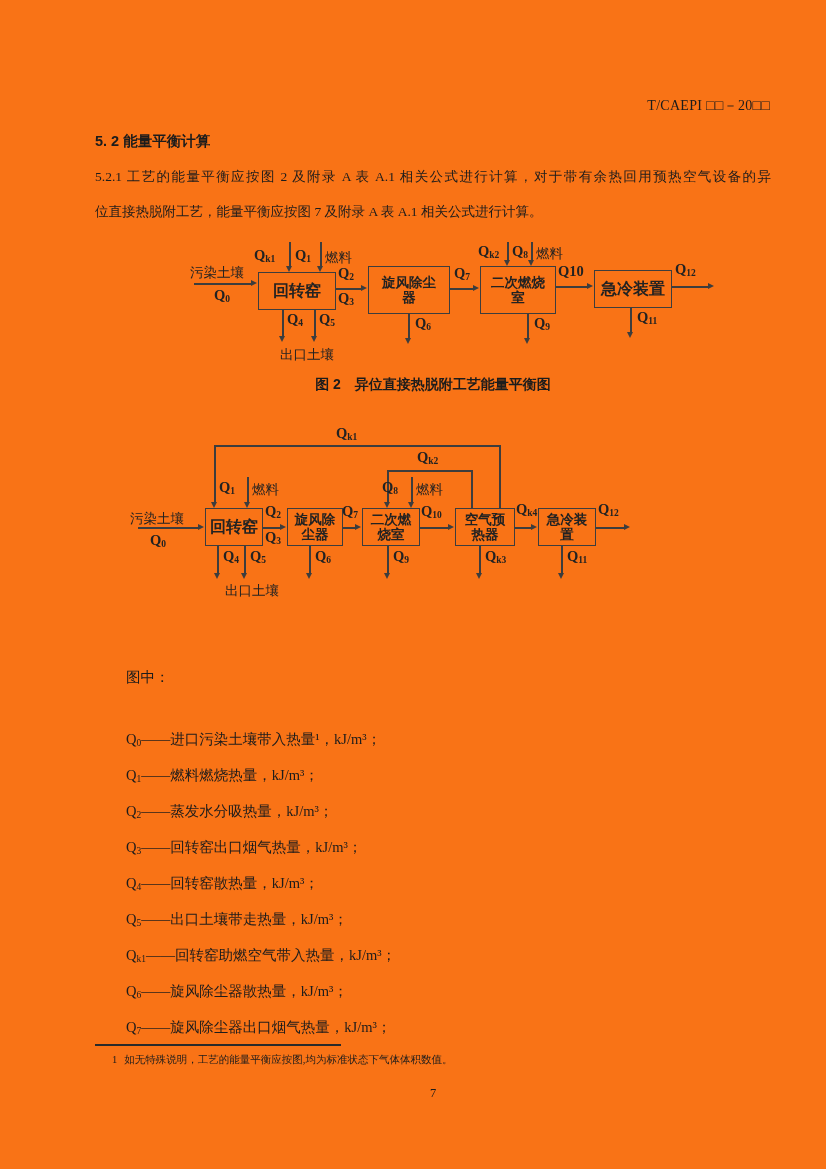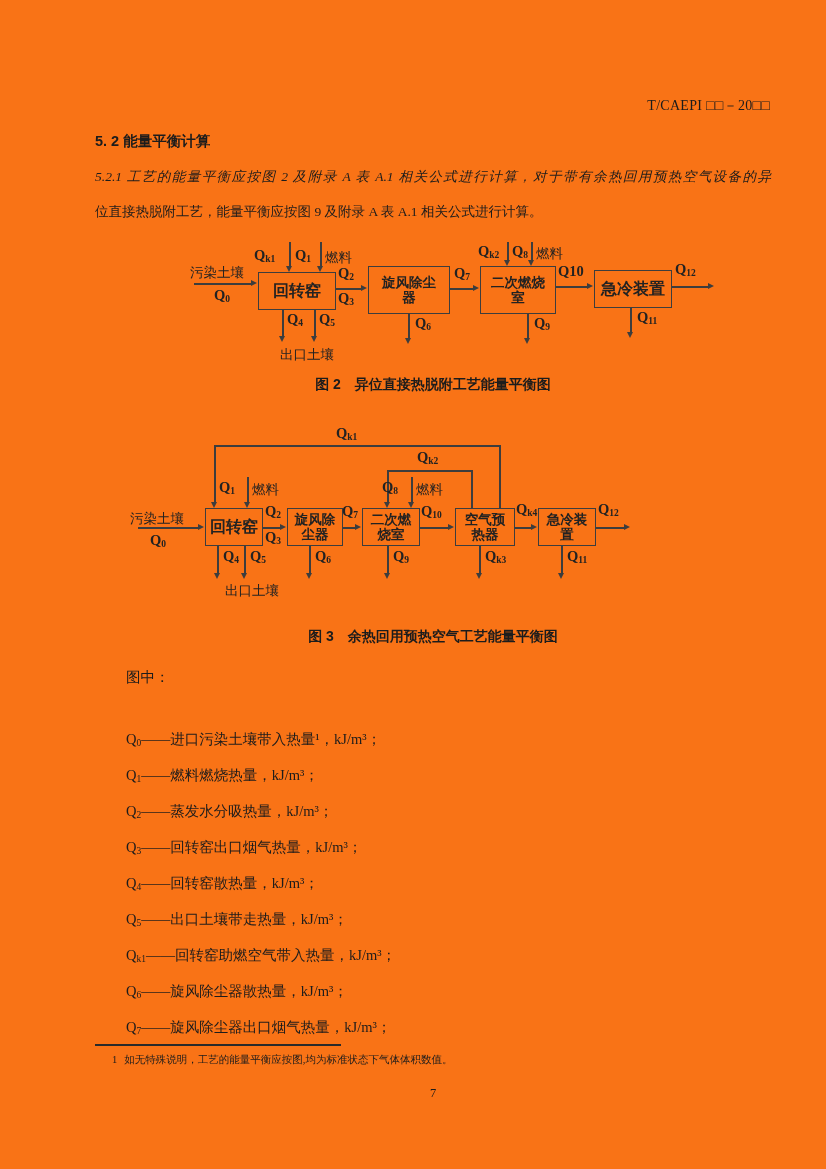--- a/index.html
+++ b/index.html
@@ -3,21 +3,21 @@
 <meta charset="utf-8">
 <style>
   html,body{margin:0;padding:0;background:#fff;}
   .page{position:relative;width:826px;height:1169px;background:#f97316;overflow:hidden;
         font-family:"Liberation Serif","DejaVu Serif",serif;color:#1c1c1c;}
   .abs{position:absolute;}
   .sans{font-family:"Liberation Sans","DejaVu Sans",sans-serif;}
   .hdr{font-size:14px;letter-spacing:.3px;}
   .h2{font-size:14.5px;font-weight:bold;}
   .para{width:676px;font-size:13.5px;line-height:1.35;}
-  .j{text-align:justify;text-align-last:justify;font-style:italic;}
+  .j{text-align:justify;text-align-last:justify;}
   .fig{position:absolute;}
   .node{position:absolute;border:1.6px solid #3d3d3d;display:flex;flex-direction:column;
         align-items:center;justify-content:center;font-weight:bold;text-align:center;
         line-height:1.12;font-size:16px;color:#222;
         font-family:"Liberation Sans","DejaVu Sans",sans-serif;box-sizing:border-box;}
   .node.sm{font-size:13.5px;}
   .hl{position:absolute;height:1.6px;background:#3d3d3d;}
   .vl{position:absolute;width:1.6px;background:#3d3d3d;}
   .ar::after{content:"";position:absolute;left:100%;top:50%;margin-top:-3.5px;width:0;height:0;
         border-top:3.5px solid transparent;border-bottom:3.5px solid transparent;border-left:6.5px solid #3d3d3d;}
@@ -41,21 +41,21 @@
 </head>
 <body>
 
 <div class="page">
 
   <div class="abs hdr" style="right:56px;top:97px">T/CAEPI □□－20□□</div>
 
   <div class="abs h2 sans" style="left:95px;top:132px">5. 2 能量平衡计算</div>
 
   <div class="abs para j" style="left:95px;top:168px">5.2.1 工艺的能量平衡应按图 2 及附录 A 表 A.1 相关公式进行计算，对于带有余热回用预热空气设备的异</div>
-  <div class="abs para" style="left:95px;top:203px">位直接热脱附工艺，能量平衡应按图 9 及附录 A 表 A.1 相关公式进行计算。</div>
+  <div class="abs para" style="left:95px;top:203px">位直接热脱附工艺，能量平衡应按图 7 及附录 A 表 A.1 相关公式进行计算。</div>
 
   <div class="fig" style="left:190px;top:242px;width:540px;height:130px">
 
     <span class="q" style="left:64px;top:5px"><span>Q</span><sub>k1</sub></span>
     <div class="vl ad" style="left:99px;top:0;height:24px"></div>
     <span class="q" style="left:105px;top:5px"><span>Q</span><sub>1</sub></span>
     <div class="vl ad" style="left:130px;top:0;height:24px"></div>
     <span class="dlbl" style="left:135px;top:7px">燃料</span>
 
     <span class="dlbl" style="left:0;top:22px">污染土壤</span>
@@ -181,23 +181,20 @@
     <span class="q" style="left:185px;top:123px"><span>Q</span><sub>6</sub></span>
     <div class="vl ad" style="left:257px;top:121px;height:27px"></div>
     <span class="q" style="left:263px;top:123px"><span>Q</span><sub>9</sub></span>
     <div class="vl ad" style="left:349px;top:121px;height:27px"></div>
     <span class="q" style="left:355px;top:123px"><span>Q</span><sub>k3</sub></span>
     <div class="vl ad" style="left:431px;top:121px;height:27px"></div>
     <span class="q" style="left:437px;top:123px"><span>Q</span><sub>11</sub></span>
     <span class="dlbl" style="left:95px;top:157px">出口土壤</span>
   </div>
 
-  <div class="caption" style="top:628px">
-    <span class="no">图 3</span><span>余热回用预热空气工艺能量平衡图</span>
-  </div>
 
   <div class="legend-intro" style="top:668px">图中：</div>
 
   <div class="defrow" style="top:706px"><span>Q</span><sub>0</sub><span>——进口污染土壤带入热量¹，kJ/m³；</span></div>
   <div class="defrow" style="top:742px"><span>Q</span><sub>1</sub><span>——燃料燃烧热量，kJ/m³；</span></div>
   <div class="defrow" style="top:778px"><span>Q</span><sub>2</sub><span>——蒸发水分吸热量，kJ/m³；</span></div>
   <div class="defrow" style="top:814px"><span>Q</span><sub>3</sub><span>——回转窑出口烟气热量，kJ/m³；</span></div>
   <div class="defrow" style="top:850px"><span>Q</span><sub>4</sub><span>——回转窑散热量，kJ/m³；</span></div>
   <div class="defrow" style="top:886px"><span>Q</span><sub>5</sub><span>——出口土壤带走热量，kJ/m³；</span></div>
   <div class="defrow" style="top:922px"><span>Q</span><sub>k1</sub><span>——回转窑助燃空气带入热量，kJ/m³；</span></div>

